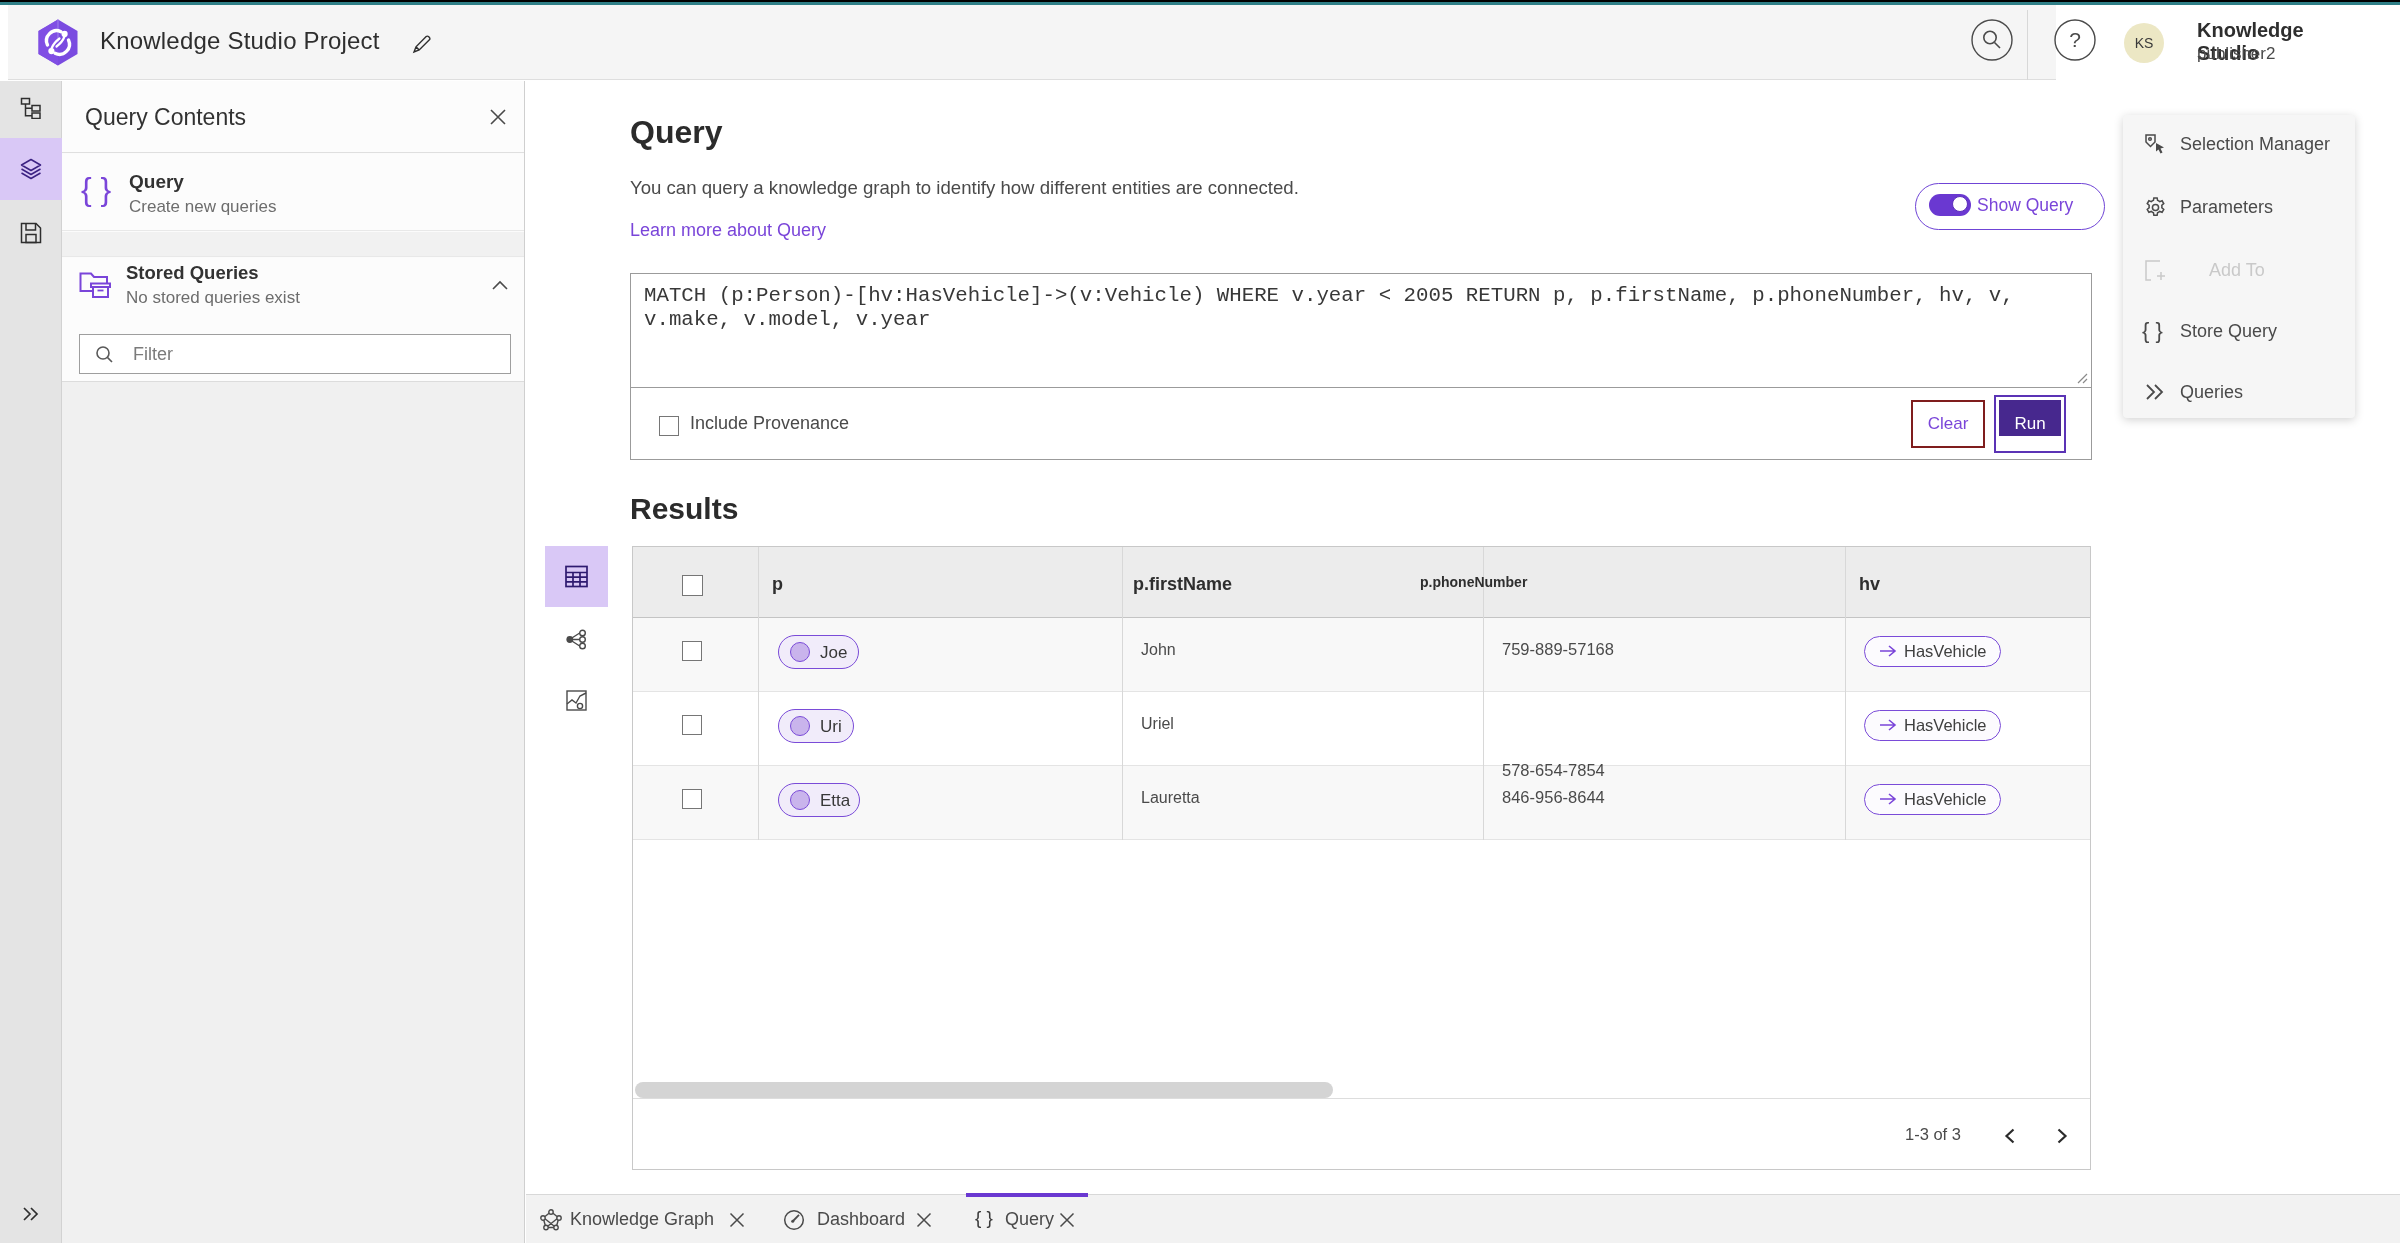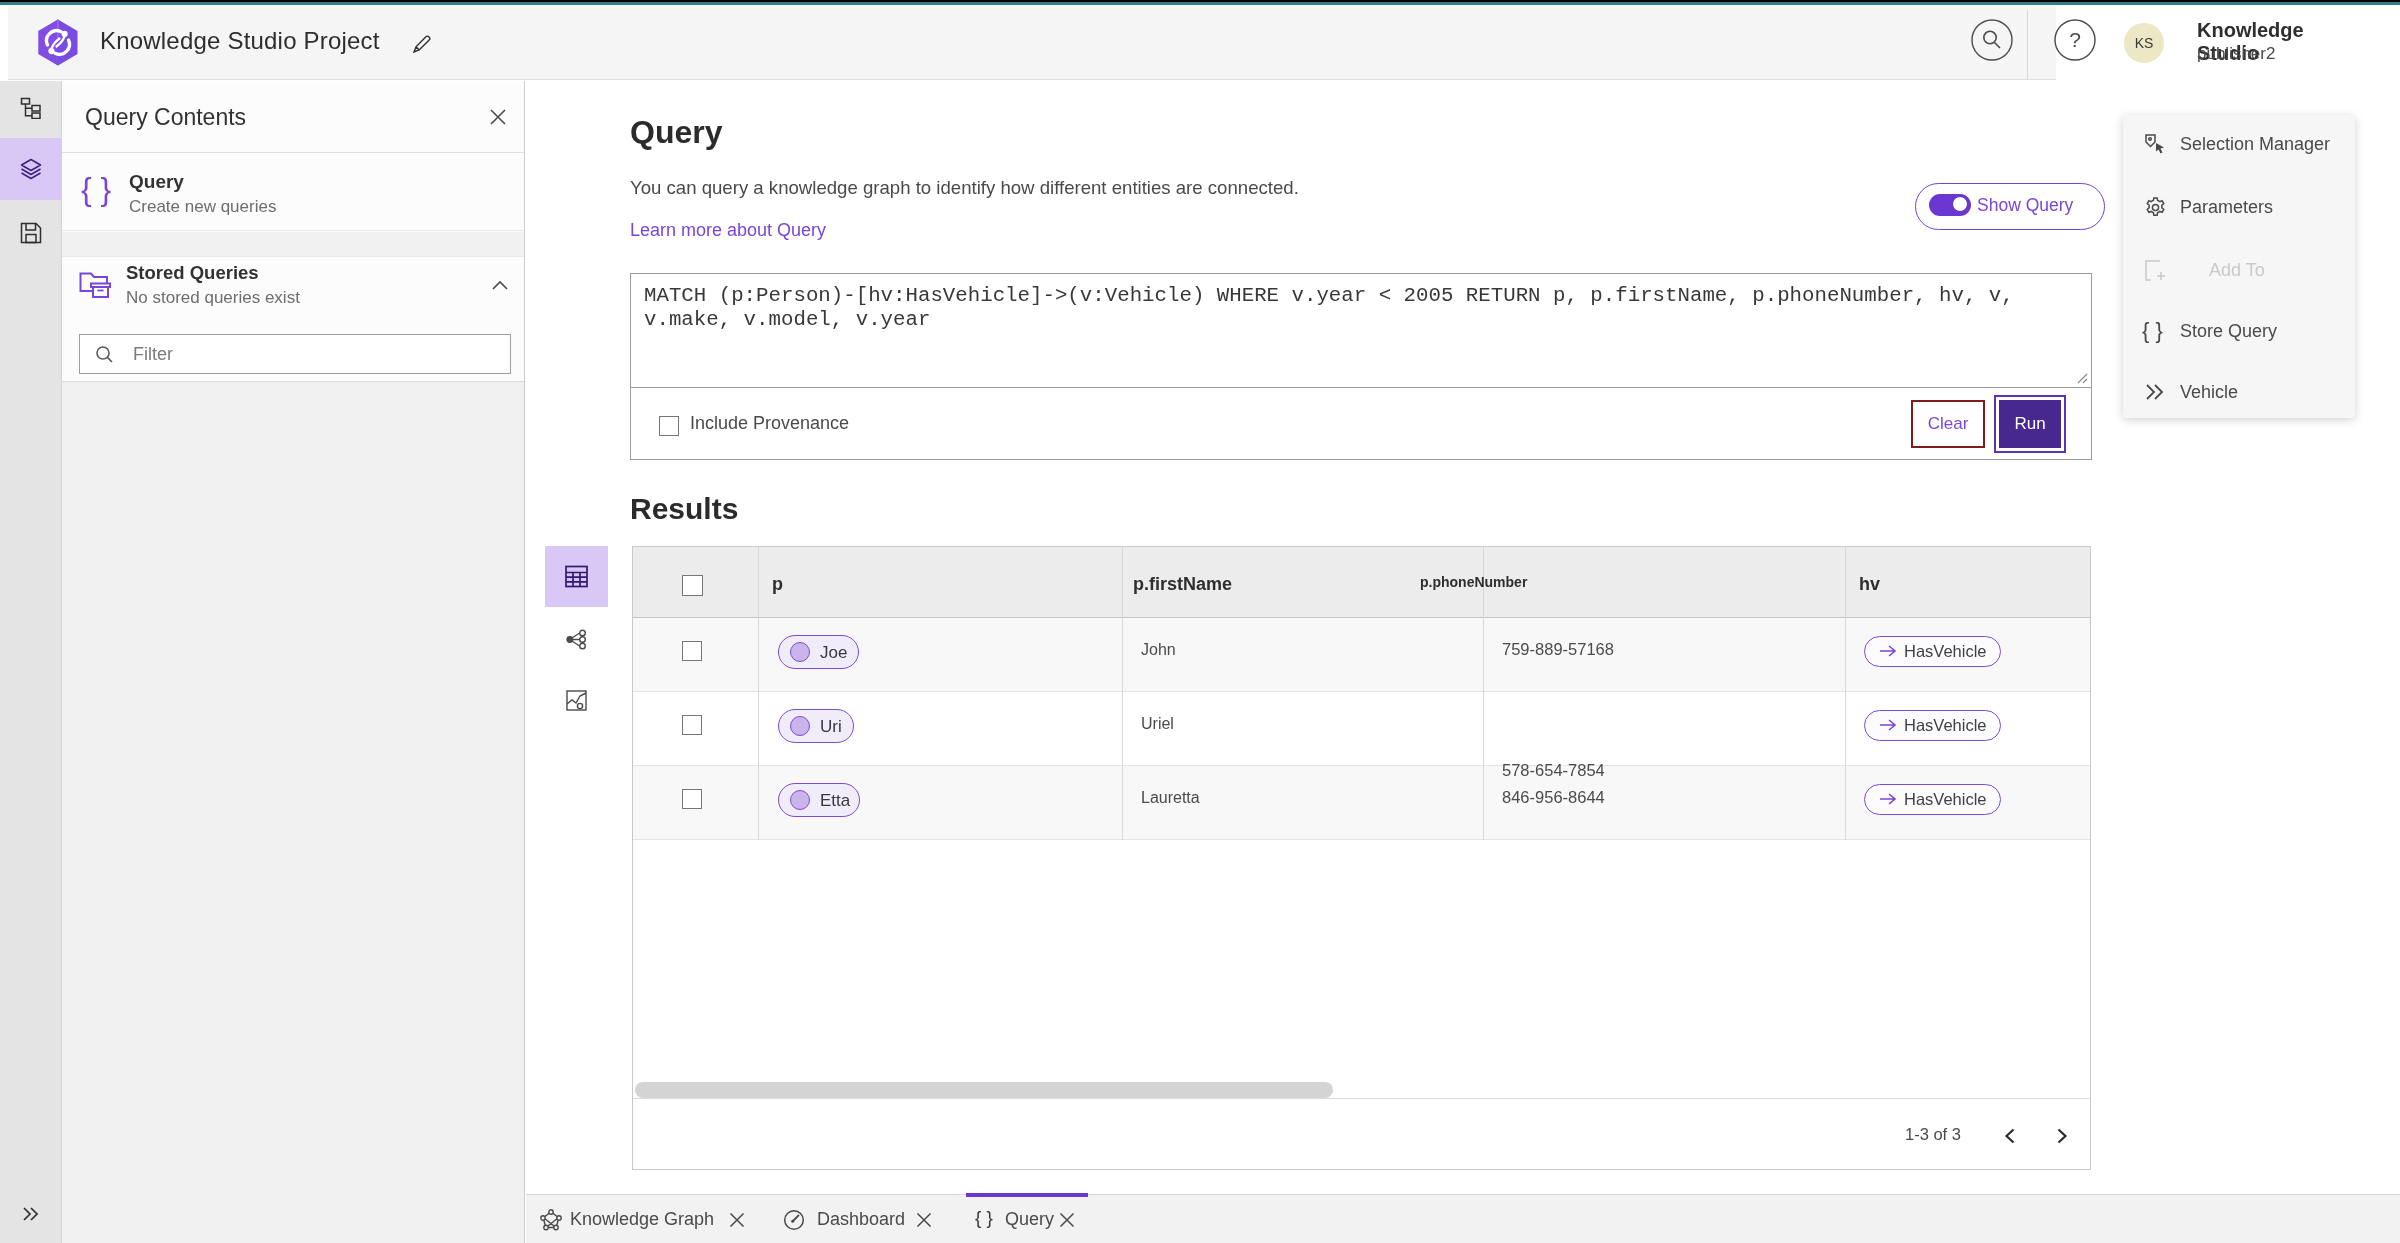--- a/index.html
+++ b/index.html
@@ -139,21 +139,21 @@
 <div class="abs" style="left:630px; top:273px; width:1462px; height:115px; border-bottom:1px solid #9b9b9b;"></div>
 <div class="abs" style="left:644px; top:284px; width:1436px; font-family:'Liberation Mono', monospace; font-size:20.75px; line-height:24px; color:#383838; white-space:pre-wrap;">MATCH (p:Person)-[hv:HasVehicle]-&gt;(v:Vehicle) WHERE v.year &lt; 2005 RETURN p, p.firstName, p.phoneNumber, hv, v,
 v.make, v.model, v.year</div>
 <svg class="abs" style="left:2074px; top:370px;" width="14" height="14" viewBox="0 0 14 14">
   <path d="M13 4 L4 13 M13 9 L9 13" stroke="#8a8a8a" stroke-width="1.2"></path>
 </svg>
 <div class="abs" style="left:659px; top:416px; width:20px; height:20px; border:1.5px solid #767676; background:#fff;"></div>
 <div class="abs" style="left:690px; top:413px; font-size:18px; color:#4a4a4a;">Include Provenance</div>
 <div class="abs" style="left:1911px; top:400px; width:74px; height:48px; border:2px solid #7f1d1d; background:#fff; text-align:center; line-height:44px; font-size:17px; color:#7a45d9;">Clear</div>
 <div class="abs" style="left:1994px; top:395px; width:72px; height:58px; border:2px solid #5b33b5; background:#fff;">
-  <div class="abs" style="left:3px; top:3px; width:62px; height:48px; background:#47288e; text-align:center; line-height:48px; font-size:17px; color:#fff;">Run</div>
+  <div class="abs" style="left:3px; top:3px; width:62px; height:36px; background:#47288e; text-align:center; line-height:48px; font-size:17px; color:#fff;">Run</div>
 </div>
 
 <div class="abs" style="left:630px; top:492px; font-size:30px; font-weight:bold; color:#2b2b2b;">Results</div>
 
 <div class="abs" style="left:545px; top:546px; width:63px; height:61px; background:#d9c8f6;"></div>
 <svg class="abs" style="left:565px; top:565px;" width="23" height="23" viewBox="0 0 23 23">
   <g fill="none" stroke="#2e1a70" stroke-width="1.7">
     <rect x="1" y="1.5" width="21" height="20"></rect>
     <path d="M1 7.5 H22 M1 12.2 H22 M1 16.9 H22 M8 7.5 V21.5 M15 7.5 V21.5"></path>
   </g>
@@ -262,21 +262,21 @@
 </svg>
 <div class="abs" style="left:2180px; top:260px; font-size:18px; color:#c9c9c9;margin-left:29px;">Add To</div>
 <div class="abs" style="left:2142px; top:318px; font-size:22px; color:#4a4a4a;">{&nbsp;}</div>
 <div class="abs" style="left:2180px; top:321px; font-size:18px; color:#4a4a4a;">Store Query</div>
 <svg class="abs" style="left:2144px; top:383px;" width="22" height="18" viewBox="0 0 22 18">
   <g fill="none" stroke="#4a4a4a" stroke-width="1.8">
     <path d="M3 2 L10 9 L3 16"></path>
     <path d="M11 2 L18 9 L11 16"></path>
   </g>
 </svg>
-<div class="abs" style="left:2180px; top:382px; font-size:18px; color:#4a4a4a;">Vehicle</div>
+<div class="abs" style="left:2180px; top:382px; font-size:18px; color:#4a4a4a;">Queries</div>
 
 <div class="abs" style="left:526px; top:1194px; width:1874px; height:49px; background:#f2f2f2; border-top:1px solid #d8d8d8;"></div>
 <svg class="abs" style="left:540px; top:1209px;" width="22" height="22" viewBox="0 0 22 22">
   <g fill="none" stroke="#4a4a4a" stroke-width="1.4">
     <circle cx="11" cy="3" r="2.2"></circle>
       <circle cx="3" cy="9" r="2.2"></circle>
       <circle cx="19" cy="9" r="2.2"></circle>
       <circle cx="6" cy="18.5" r="2.2"></circle>
       <circle cx="16" cy="18.5" r="2.2"></circle>
     <path d="M9 4.2 L5 7.5 M13 4.2 L17 7.5 M3.8 11.2 L5.3 16.5 M18.2 11.2 L16.7 16.5 M8.2 18.5 H13.8 M5 9.8 L14 17 M17 9.8 L8 17"></path>

